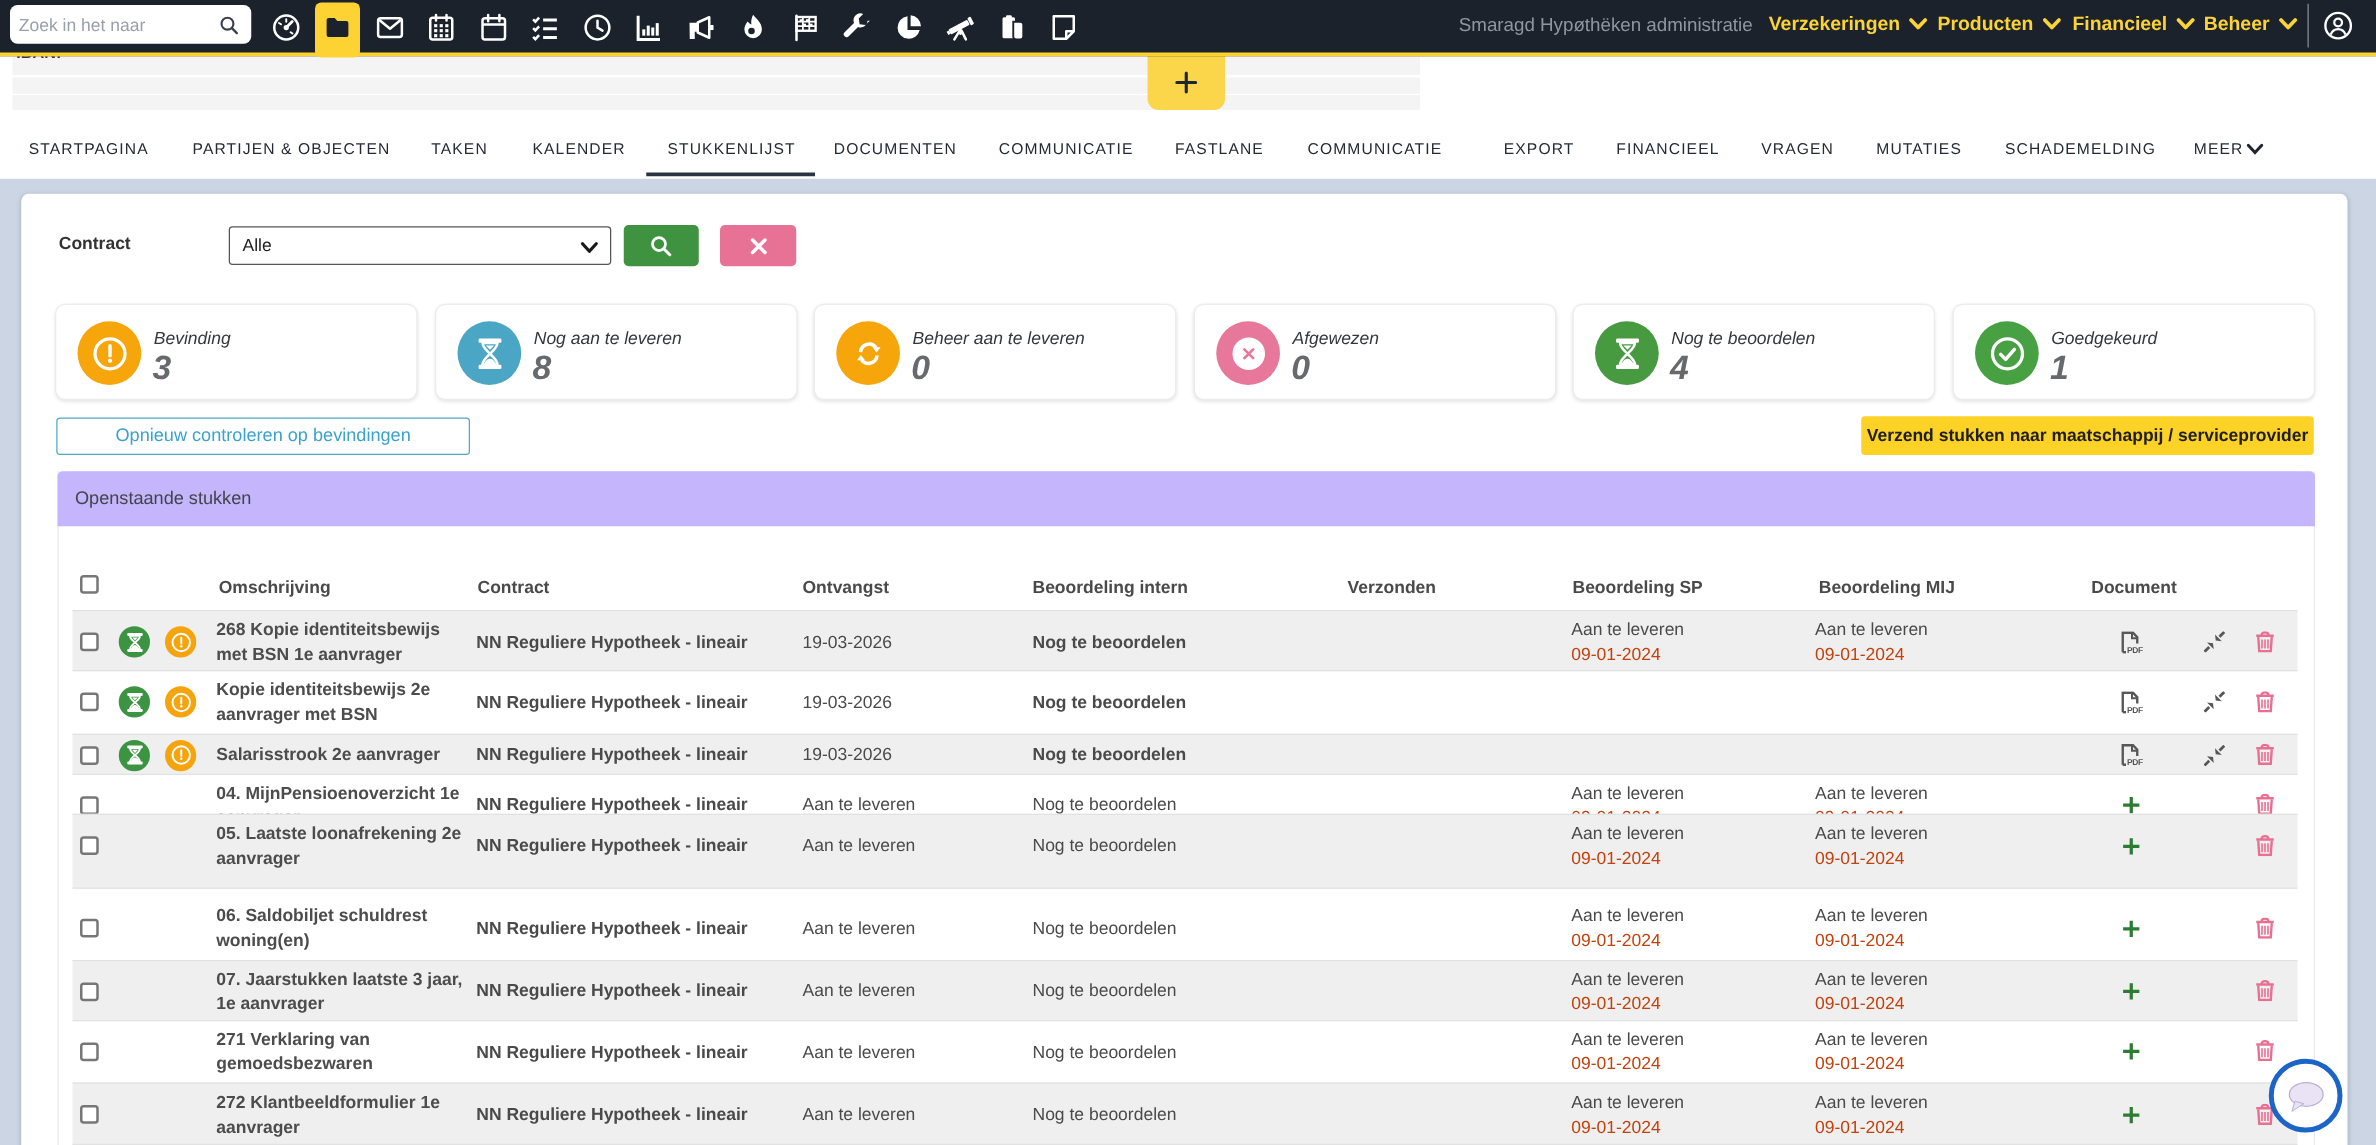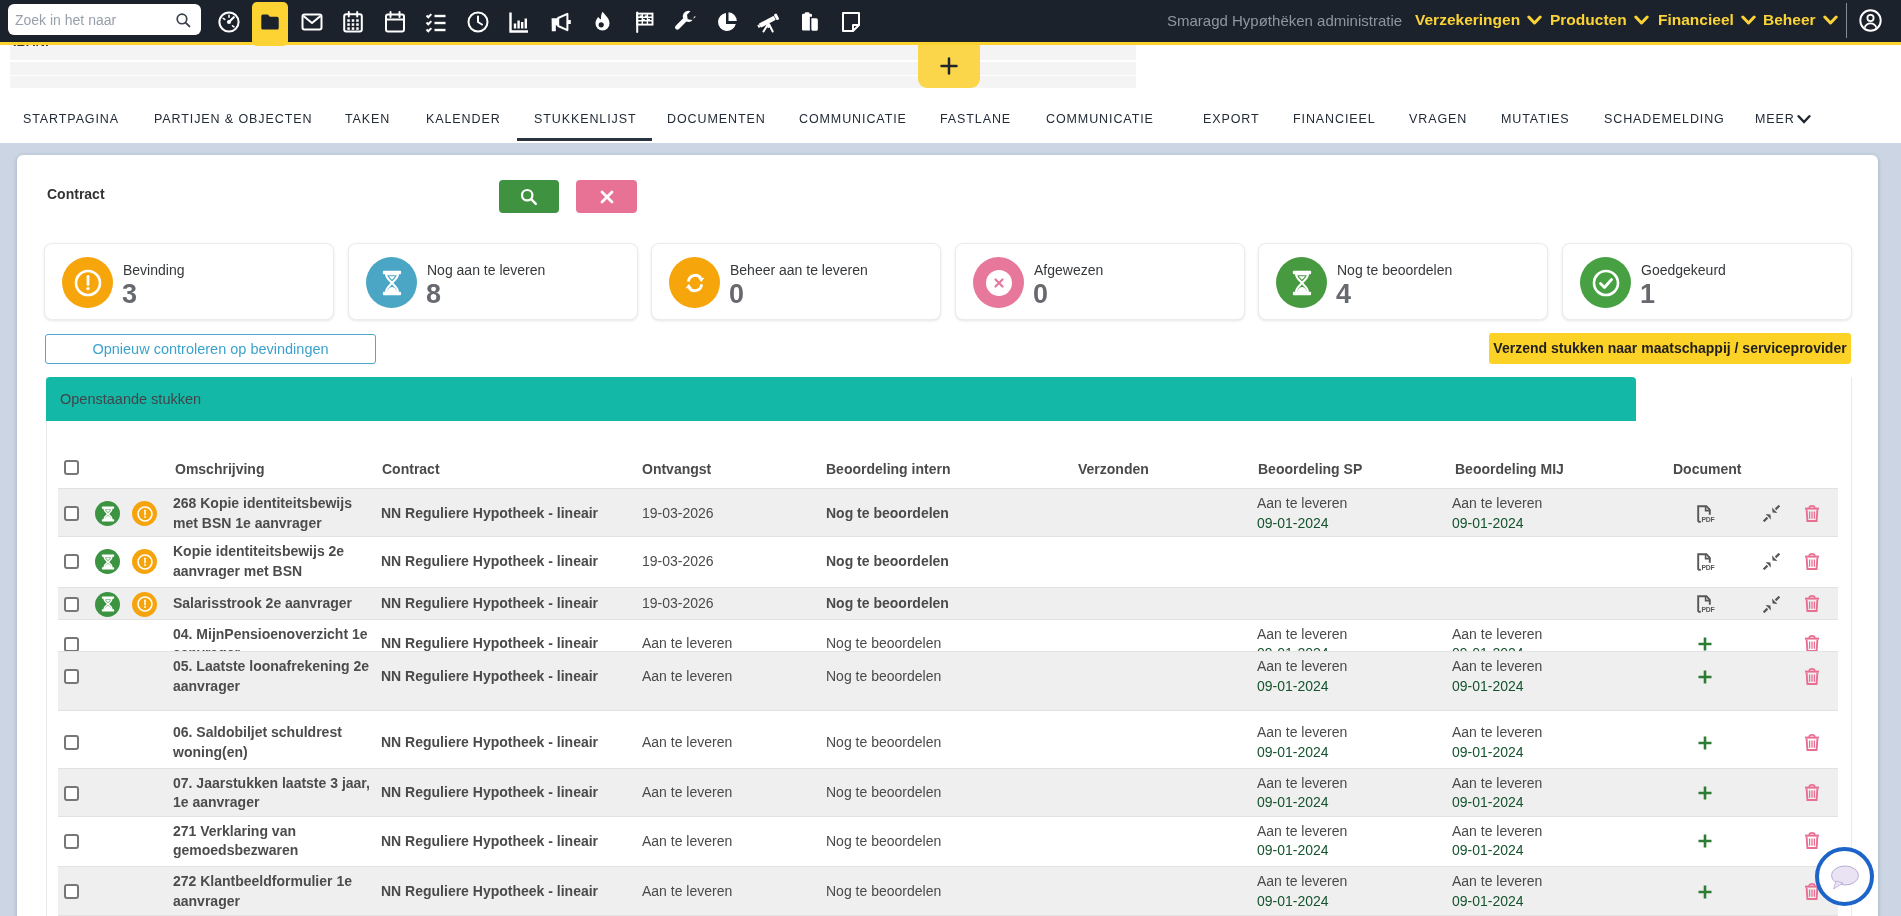--- a/index.html
+++ b/index.html
@@ -14,38 +14,38 @@
 #plusbtn svg { position:absolute; left:50%; top:50%; transform:translate(-50%,-50%); }
 .tab { position:absolute; top:112px; font-size:12.5px; letter-spacing:0.9px; color:#222b36; white-space:nowrap; }
 #tabline { position:absolute; left:517px; top:138px; width:135px; height:3px; background:#2a3340; }
 #card { position:absolute; left:17px; top:155px; width:1861px; height:980px; background:#fff; border-radius:6px; box-shadow:0 1px 4px rgba(40,60,90,.25); }
 #lblContract { position:absolute; left:47px; top:186px; font-size:14px; font-weight:bold; color:#333; }
 #sel { position:absolute; left:183px; top:181px; width:306px; height:31px; border:1px solid #555; border-radius:3px; background:#fff; }
 #sel .val { position:absolute; left:10px; top:6px; font-size:14px; color:#222; }
 #btnSearch { position:absolute; left:499px; top:180px; width:60px; height:33px; background:#3f9240; border-radius:4px; }
 #btnClear { position:absolute; left:576px; top:180px; width:61px; height:33px; background:#e87296; border-radius:4px; }
 .cbtn svg { position:absolute; left:50%; top:50%; transform:translate(-50%,-50%); }
-.scard { position:absolute; top:243px; width:290px; height:77px; background:#fff; border:1px solid #ececec; border-radius:8px; box-shadow:0 1px 3px rgba(0,0,0,.10); }
+.scard { position:absolute; top:243px; width:290px; height:77px; background:#fff; border:1px solid #ececec; border-radius:8px; box-shadow:0 1px 3px rgba(0,0,0,.10);font-style:italic; }
 .scard .disc { position:absolute; left:17px; top:13px; width:51px; height:51px; border-radius:50%; }
 .scard .lbl { position:absolute; left:78px; top:18px; font-size:14px; color:#35383b; }
 .scard .num { position:absolute; left:77px; top:37px; font-size:27px; line-height:27px; font-weight:bold; color:#66696d; }
 .disc svg { position:absolute; left:50%; top:50%; transform:translate(-50%,-50%); }
 #btnBlue { position:absolute; left:45px; top:334px; width:331px; height:30px; border:1px solid #51a8cb; border-radius:3px; background:#fff; color:#3ba2cd; font-size:14.5px; text-align:center; line-height:28px; }
 #btnGreen { position:absolute; left:1137px; top:334px; width:337px; height:30px; border:1px solid #3f9b43; border-radius:3px; background:#fff; color:#3f9b43; font-size:14.5px; text-align:center; line-height:28px; }
 #btnYellow { position:absolute; left:1489px; top:333px; width:362px; height:31px; border-radius:3px; background:#fdd226; color:#1e1e1e; font-size:14px; font-weight:bold; text-align:center; line-height:31px; white-space:nowrap; }
 #panel { position:absolute; left:46px; top:377px; width:1806px; height:600px; border:1px solid #e9e9e9; border-top:none; background:#fff; }
-#panelhead { position:absolute; left:46px; top:377px; width:1590px; height:44px; background:#14b8a6; border-radius:4px 4px 0 0; }
+#panelhead { position:absolute; left:46px; top:377px; width:1806px; height:44px; background:#c4b5fd; border-radius:4px 4px 0 0; }
 #panelhead span { position:absolute; left:14px; top:14px; font-size:14.5px; color:#41454a; }
 .hcell { position:absolute; font-size:14px; font-weight:bold; color:#4a4a4a; white-space:nowrap; }
 .trow { position:absolute; width:1780px; }
 .gray { background:#efefef; border-top:1px solid #e2e2e2; border-bottom:1px solid #e2e2e2; }
 .cell { position:absolute; font-size:14px; color:#4a4a4a; line-height:19.5px; white-space:nowrap; }
 .b { font-weight:bold; }
 .desc { width:205px; white-space:normal; font-weight:bold; color:#4c4c4c; }
-.dt { color:#14532d; }
+.dt { color:#c2410c; }
 .cb { position:absolute; width:15px; height:15px; border:2px solid #777; border-radius:3px; background:#fff; }
 .badge { position:absolute; width:25px; height:25px; border-radius:50%; }
 .badge svg, .icon svg { display:block; }
 .badge svg { position:absolute; left:50%; top:50%; transform:translate(-50%,-50%); }
 .icon { position:absolute; }
 #nav { position:absolute; left:0; top:0; width:1901px; height:45px; background:#1b222c; border-bottom:3px solid #fdd22f; }
 #searchbox { position:absolute; left:8px; top:4px; width:193px; height:31px; background:#fff; border-radius:6px; }
 #searchbox .ph { position:absolute; left:7px; top:8px; font-size:14px; color:#98a0aa; }
 #searchbox svg { position:absolute; right:9px; top:8px; }
 .navico { position:absolute; top:10px; }
@@ -85,20 +85,26 @@
   <div class="tab" style="left:1409px">VRAGEN</div>
   <div class="tab" style="left:1501px">MUTATIES</div>
   <div class="tab" style="left:1604px">SCHADEMELDING</div>
   <div class="tab" style="left:1755px">MEER</div>
   <svg style="position:absolute;left:1797px;top:114px" width="14" height="11" viewBox="0 0 14 11">
       <path d="M1.6 2.2l5.4 5.8 5.4-5.8" stroke="#1e2630" stroke-width="2.4" fill="none" stroke-linecap="round"></path>
     </svg>
   <div id="tabline"></div>
   <div id="card"></div>
   <div id="lblContract">Contract</div>
+  <div id="sel">
+      <span class="val">Alle</span>
+    <svg style="position:absolute;right:9px;top:9px" width="15" height="14" viewBox="0 0 15 14">
+        <path d="M2 4l5.5 6 5.5-6" stroke="#1a1a1a" stroke-width="2.6" fill="none" stroke-linecap="round" stroke-linejoin="round"></path>
+      </svg>
+  </div>
   <div id="btnSearch" class="cbtn">
       <svg width="20" height="20" viewBox="0 0 20 20">
         <circle cx="8.2" cy="8.2" r="5.2" stroke="#fff" stroke-width="2.2" fill="none"></circle>
         <path d="M12.2 12.2l4.6 4.6" stroke="#fff" stroke-width="2.4" stroke-linecap="round"></path>
       </svg>
     </div>
   <div id="btnClear" class="cbtn">
       <svg width="14" height="14" viewBox="0 0 14 14">
         <path d="M2 2l10 10M12 2L2 12" stroke="#fff" stroke-width="2.8" stroke-linecap="round"></path>
       </svg>

